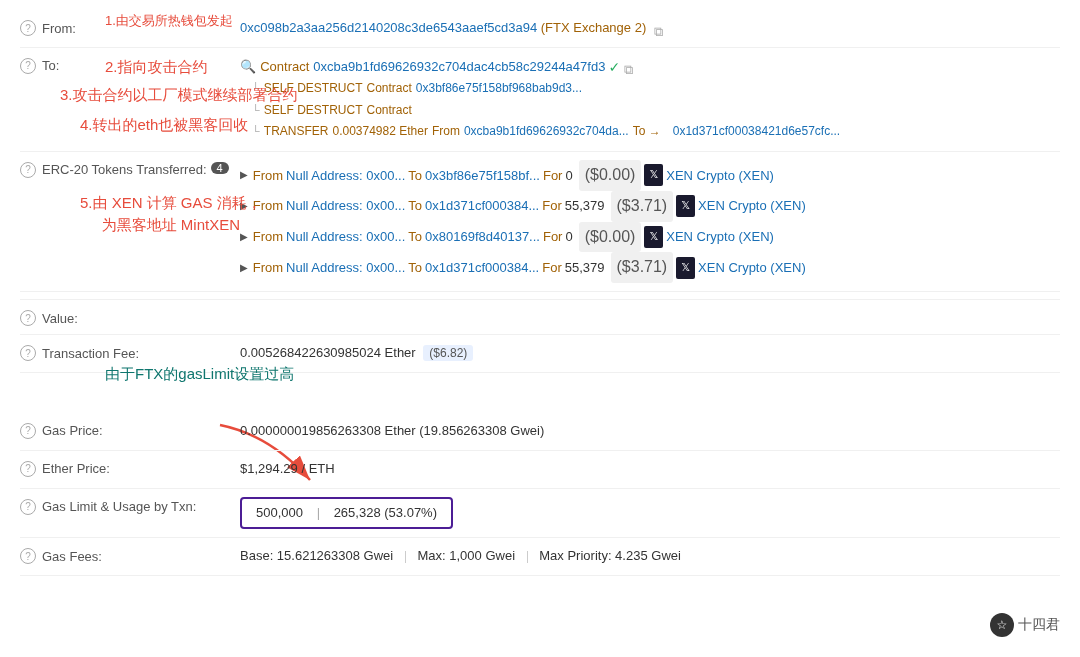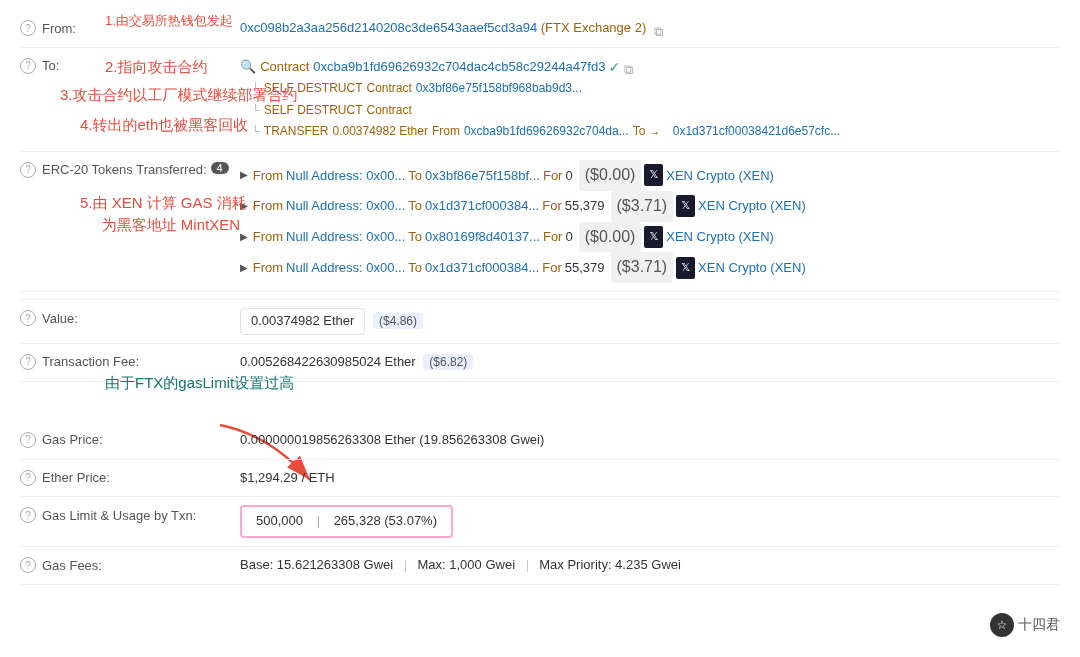--- a/index.html
+++ b/index.html
@@ -145,21 +145,21 @@
     .value-box {
       display: inline-block;
       border: 1px solid #e0e0e0;
       border-radius: 4px;
       padding: 2px 10px;
       font-size: 13px;
       color: #333;
     }
     .value-box-red {
       display: inline-block;
-      border: 2px solid #f9a8d4;
+      border: 2px solid #4c1d95;
       border-radius: 4px;
       padding: 4px 14px;
       font-size: 13px;
       color: #333;
     }
     
     .annotation {
       position: absolute;
       color: #e74c3c;
       font-size: 15px;
@@ -325,24 +325,20 @@
     </div>
   </div>
 
   <div style="height:8px; border-bottom:1px solid #f0f0f0;"></div>
 
   <div class="row">
     <div class="row-label">
       <span class="help-icon">?</span>
       <span>Value:</span>
     </div>
-    <div class="row-value">
-      <span class="value-box">0.00374982 Ether</span>
-      <span class="badge-blue">($4.86)</span>
-    </div>
   </div>
 
   <div class="row" style="position:relative;">
 
     <div class="annotation" style="left:85px; top:30px; color:#0f766e; white-space:nowrap;">由于FTX的gasLimit设置过高</div>
     <div class="row-label">
       <span class="help-icon">?</span>
       <span>Transaction Fee:</span>
     </div>
     <div class="row-value">

